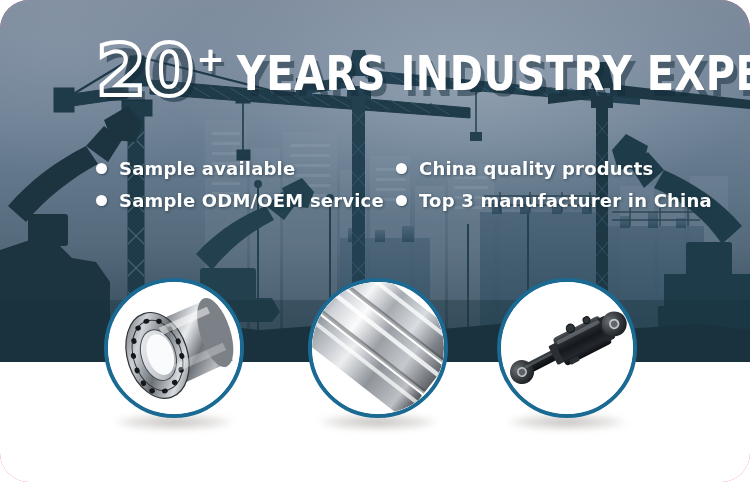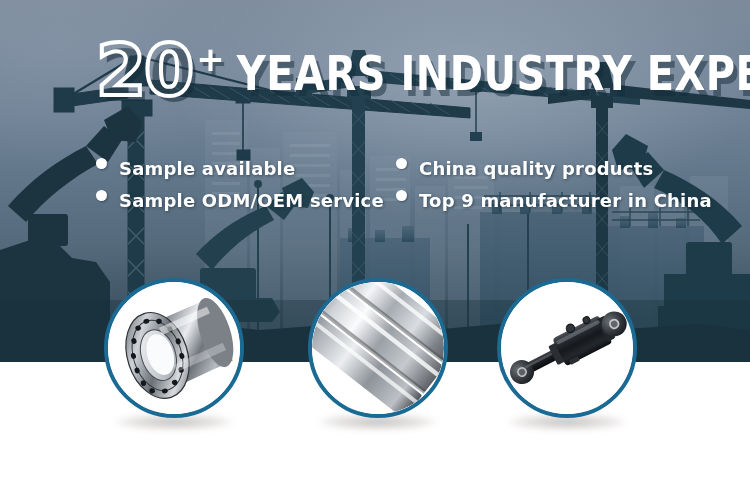--- a/index.html
+++ b/index.html
@@ -10,20 +10,21 @@
   body {
     font-family: "Liberation Sans", sans-serif;
   }
 
   .banner {
     position: relative;
     width: 750px;
     height: 482px;
     overflow: hidden;
     background: #ec4899;
+    border-radius: 29px;
   }
 
   
   .sky {
     position: absolute;
     left: 0; top: 0;
     width: 750px;
     height: 362px;
     background:
       linear-gradient(to bottom,
@@ -128,21 +129,21 @@
   }
   .bullet-col {
     display: flex;
     flex-direction: column;
     gap: 11px;
   }
   .bullet-col.col-left { width: 300px; }
   .bullet-col.col-right { width: 300px; }
   .bullet-row {
     display: flex;
-    align-items: flex-start;
+    align-items: center;
     gap: 12px;
   }
   .bullet-dot {
     width: 11px;
     height: 11px;
     border-radius: 50%;
     background: #ffffff;
     flex: 0 0 auto;
     box-shadow: 1px 1px 2px rgba(18,38,50,0.45);
   }
@@ -429,21 +430,21 @@
         <span class="bullet-label">Sample ODM/OEM service</span>
       </div>
     </div>
     <div class="bullet-col col-right">
       <div class="bullet-row">
         <span class="bullet-dot"></span>
         <span class="bullet-label">China quality products</span>
       </div>
       <div class="bullet-row">
         <span class="bullet-dot"></span>
-        <span class="bullet-label">Top 9 manufacturer in China</span>
+        <span class="bullet-label">Top 3 manufacturer in China</span>
       </div>
     </div>
   </div>
 
   <div class="circles">
 
     <div class="circle-shadow" id="shadow-1"></div>
     <div class="circle-shadow" id="shadow-2"></div>
     <div class="circle-shadow" id="shadow-3"></div>
 

